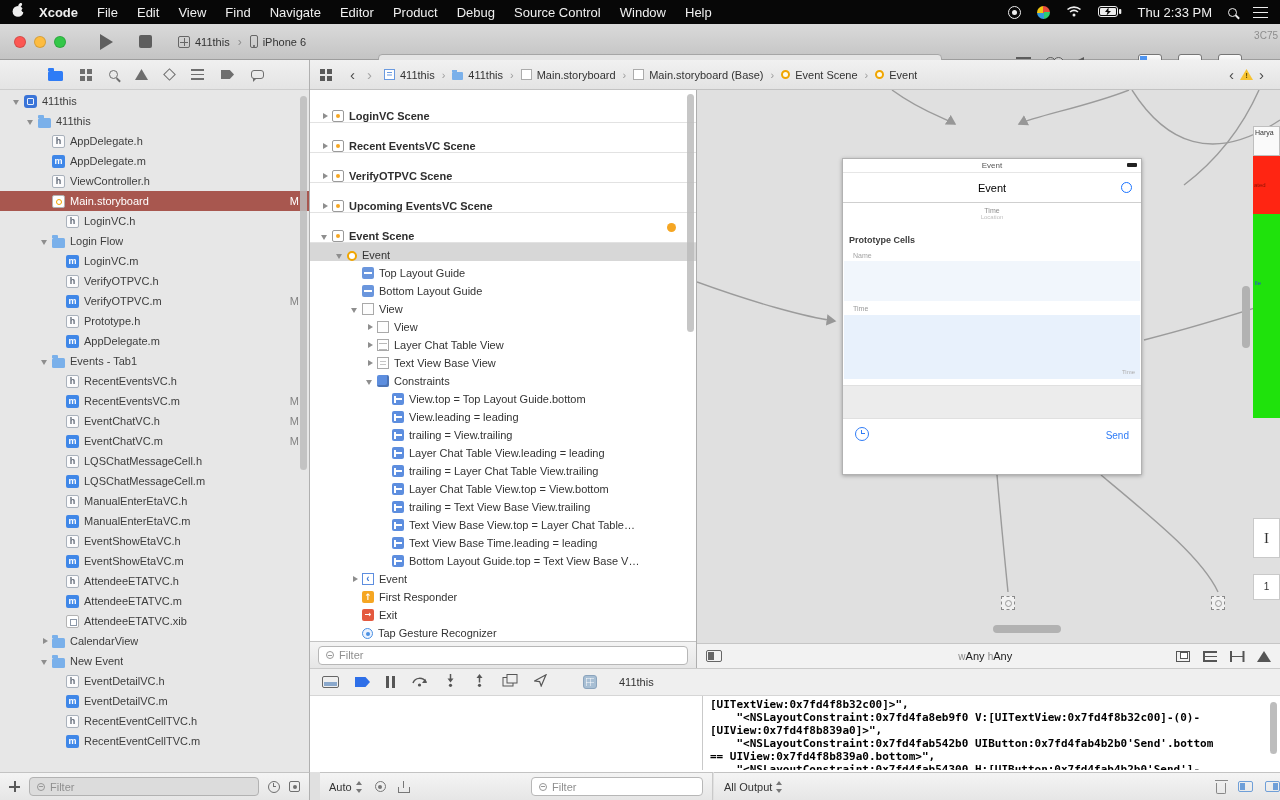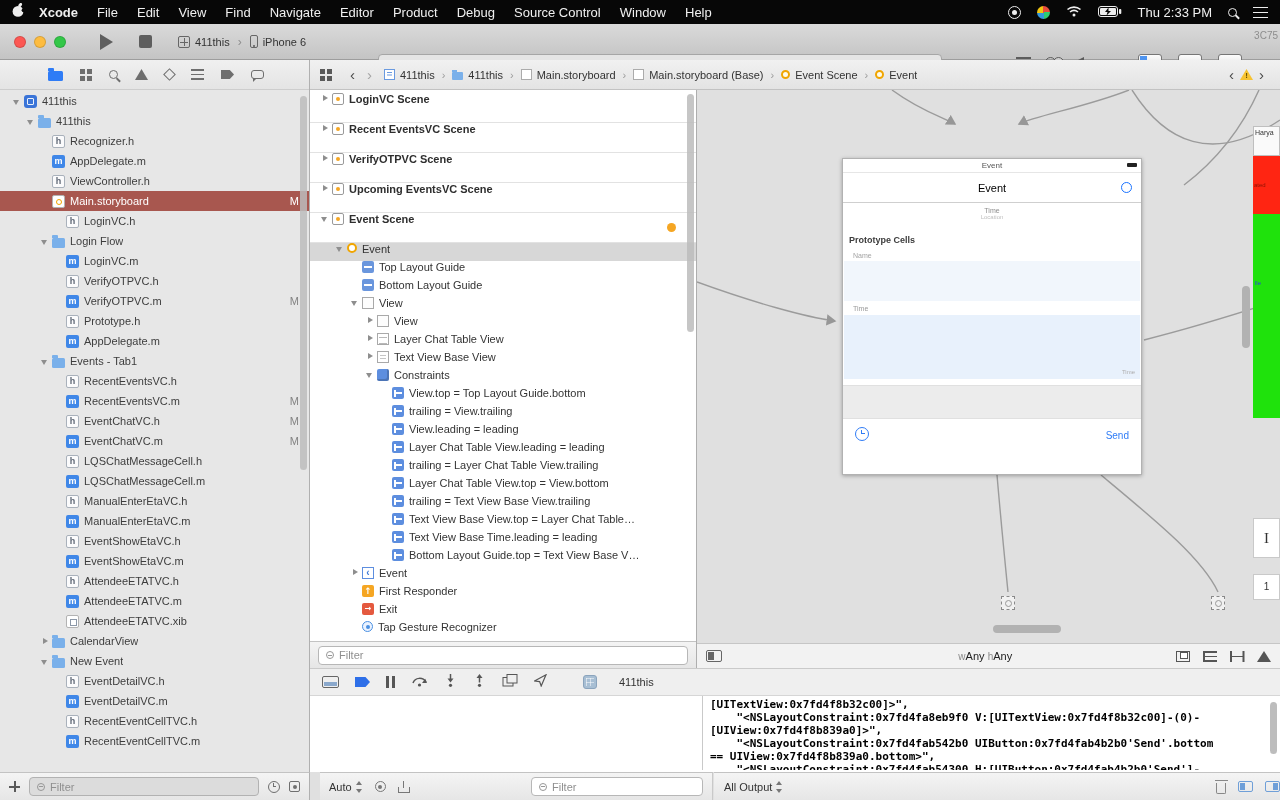--- a/index.html
+++ b/index.html
@@ -126,21 +126,21 @@
   .crumb.t-file .ci::after{content:"";position:absolute;left:2px;top:2px;width:5px;height:1.3px;background:#6a9ae0;box-shadow:0 2.5px 0 #6a9ae0}
   .crumb.t-folder .ci{height:8px;margin-top:2px;background:#7ab0ea;border-radius:1px}
   .crumb.t-folder .ci::before{content:"";position:absolute;top:-2px;left:0;width:5px;height:2px;background:#7ab0ea}
   .crumb.t-story .ci{background:#fff;border:1px solid #ababab}
   .crumb.t-vc .ci{width:9px;height:9px;border:2px solid #f0a500;border-radius:50%;background:#fffbe8}
   .jb-right{margin-left:auto;display:flex;align-items:center}
 
   
   #outline{position:absolute;left:310px;top:90px;width:387px;height:578px;background:#fff;border-right:1px solid #aeaeae;font-size:11px}
   .orows{position:absolute;left:0;right:0;top:0;bottom:27px;overflow:hidden;padding-top:3px}
-  .orow{display:flex;align-items:flex-start;height:18px;color:#333;position:relative;cursor:default}
+  .orow{display:flex;align-items:flex-end;height:18px;color:#333;position:relative;cursor:default}
   .orow.t-scene{height:30px;font-weight:bold;border-bottom:1px solid #e2e2e2;color:#2e2e2e}
   #outline .d0{padding-left:10px}#outline .d1{padding-left:25px}#outline .d2{padding-left:40px}#outline .d3{padding-left:55px}#outline .d4{padding-left:70px}
   .orow.sel{background:#d7d7d7}
   .orow .ficon{width:12px;height:12px}
   .t-scene .ficon{background:#fff;border:1px solid #9a9a9a;border-radius:2px}
   .t-scene .ficon::after{content:"";position:absolute;inset:3px;background:#f5a623;border-radius: 50%}
   .t-vc .ficon{width:10px;height:10px;border:2.2px solid #f0a500;border-radius:50%;background:#fff}
   .t-guide .ficon{background:#6a96dd;border-radius:2px}
   .t-guide .ficon::after{content:"";position:absolute;left:2px;right:2px;top:5px;height:2px;background:#fff}
   .t-view .ficon{background:#fdfdfd;border:1px solid #a9a9a9}
@@ -355,21 +355,21 @@
       </div>
       <div class="nrow t-folder d1 disc-open">
         <span class="disc"></span>
         <span class="ficon"></span>
         <span class="lbl">411this</span>
 
       </div>
       <div class="nrow t-h d2">
         <span class="disc"></span>
         <span class="ficon"></span>
-        <span class="lbl">Recognizer.h</span>
+        <span class="lbl">AppDelegate.h</span>
 
       </div>
       <div class="nrow t-m d2">
         <span class="disc"></span>
         <span class="ficon"></span>
         <span class="lbl">AppDelegate.m</span>
 
       </div>
       <div class="nrow t-h d2">
         <span class="disc"></span>
@@ -680,27 +680,27 @@
       </div>
       <div class="orow t-constraint d4">
         <span class="disc"></span>
         <span class="ficon"></span>
         <span class="lbl">View.top = Top Layout Guide.bottom</span>
 
       </div>
       <div class="orow t-constraint d4">
         <span class="disc"></span>
         <span class="ficon"></span>
+        <span class="lbl">View.leading = leading</span>
+
+      </div>
+      <div class="orow t-constraint d4">
+        <span class="disc"></span>
+        <span class="ficon"></span>
         <span class="lbl">trailing = View.trailing</span>
-
-      </div>
-      <div class="orow t-constraint d4">
-        <span class="disc"></span>
-        <span class="ficon"></span>
-        <span class="lbl">View.leading = leading</span>
 
       </div>
       <div class="orow t-constraint d4">
         <span class="disc"></span>
         <span class="ficon"></span>
         <span class="lbl">Layer Chat Table View.leading = leading</span>
 
       </div>
       <div class="orow t-constraint d4">
         <span class="disc"></span>

